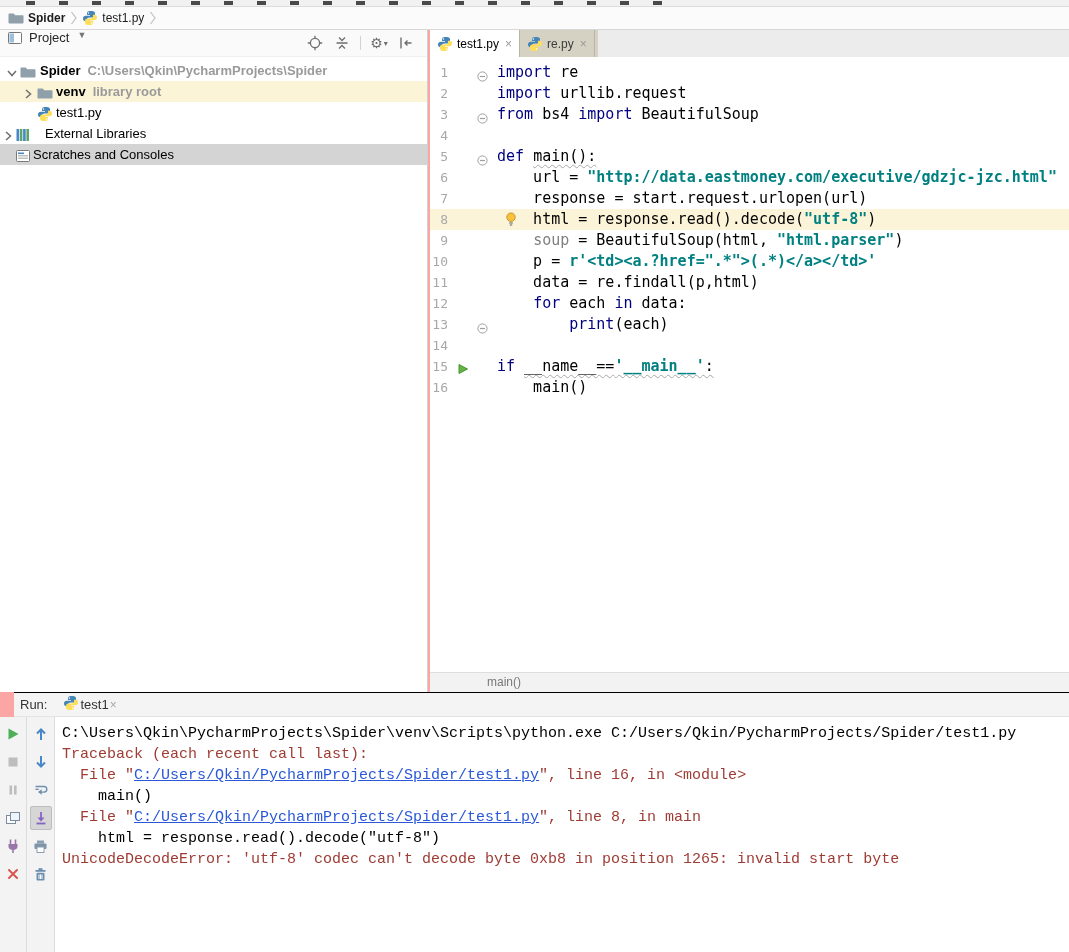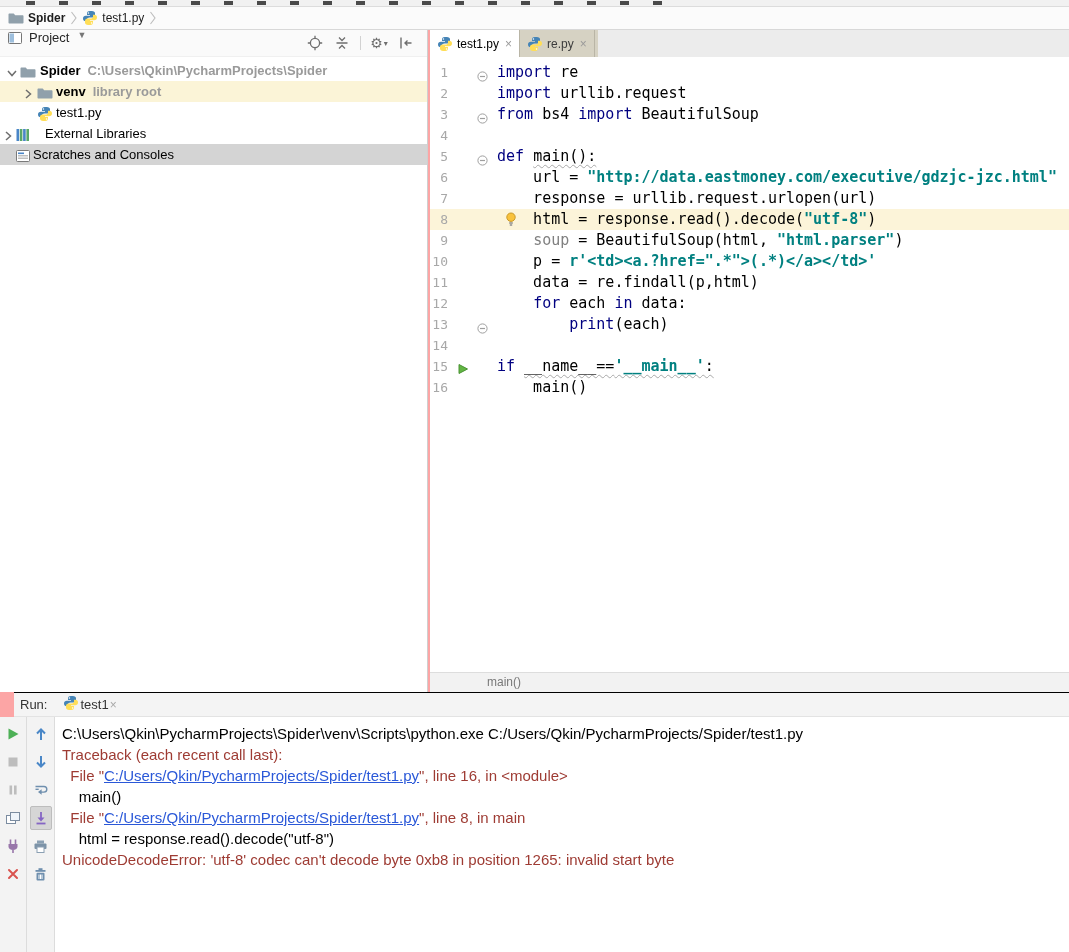--- a/index.html
+++ b/index.html
@@ -84,21 +84,21 @@
   .run-tab .tabx{color:#a8a8a8;font-size:12px}
 
   .run-left1{left:0;top:717px;width:27px;height:235px;background:#f3f3f3;border-right:1px solid #dcdcdc;
     display:flex;flex-direction:column;align-items:center;padding-top:3px}
   .run-left2{left:27px;top:717px;width:28px;height:235px;background:#f3f3f3;border-right:1px solid #dcdcdc;
     display:flex;flex-direction:column;align-items:center;padding-top:3px}
   .run-left1 .tbi,.run-left2 .tbi{width:22px;height:28px;display:flex;align-items:center;justify-content:center}
   .tbi.sel{background:#d6d6d6;border:1px solid #bdbdbd;border-radius:2px;height:24px;margin:2px 0}
 
   .console{left:55px;top:717px;width:1014px;height:235px;background:#fff;padding:6px 0 0 7px;overflow:hidden}
-  .cline{font-family:Liberation Sans, sans-serif;font-size:15px;line-height:21px;white-space:pre}
+  .cline{font-family:Liberation Mono, monospace;font-size:15px;line-height:21px;white-space:pre}
   .c-out{color:#000}
   .c-err{color:var(--error)}
   .c-lnk{color:var(--link);text-decoration:underline}
   .c-sys{color:var(--system)}
 </style>
 </head>
 <body>
 
 <div id="app">
 
@@ -260,21 +260,21 @@
       <div class="cl"><span class="gut"><span class="num">3</span><span class="fold"><svg width="11" height="11" viewBox="0 0 11 11">
               <circle cx="5.5" cy="5.5" r="4.6" fill="#fff" stroke="#9f9f9f"></circle>
               <path stroke="#9f9f9f" stroke-width="1.2" d="M3 5.5h5"></path>
             </svg></span></span><span class="codetxt"><span class="t-kw">from</span><span class="t-p"> bs4 </span><span class="t-kw">import</span><span class="t-p"> BeautifulSoup</span></span></div>
       <div class="cl"><span class="gut"><span class="num">4</span></span><span class="codetxt"></span></div>
       <div class="cl"><span class="gut"><span class="num">5</span><span class="fold"><svg width="11" height="11" viewBox="0 0 11 11">
               <circle cx="5.5" cy="5.5" r="4.6" fill="#fff" stroke="#9f9f9f"></circle>
               <path stroke="#9f9f9f" stroke-width="1.2" d="M3 5.5h5"></path>
             </svg></span></span><span class="codetxt"><span class="t-kw">def</span><span class="t-p"> </span><span class="t-p wavy">main():</span></span></div>
       <div class="cl"><span class="gut"><span class="num">6</span></span><span class="codetxt"><span class="t-p">    url = </span><span class="t-s">"http://data.eastmoney.com/executive/gdzjc-jzc.html"</span></span></div>
-      <div class="cl"><span class="gut"><span class="num">7</span></span><span class="codetxt"><span class="t-p">    response = urllib.request.urlopen(url)</span></span></div>
+      <div class="cl"><span class="gut"><span class="num">7</span></span><span class="codetxt"><span class="t-p">    response = start.request.urlopen(url)</span></span></div>
       <div class="cl hl"><span class="gut"><span class="num">8</span></span><span class="codetxt"><span class="t-p">    html = response.read().decode(</span><span class="t-s">"utf-8"</span><span class="t-p">)</span></span><span class="bulb"><svg width="16" height="16" viewBox="0 0 16 16">
             <circle cx="8" cy="6.2" r="4.2" fill="#f9c23c" stroke="#c9992a"></circle>
             <path stroke="#8f8f8f" stroke-width="1.4" d="M6.2 12h3.6M6.8 14h2.4"></path>
           </svg></span></div>
       <div class="cl"><span class="gut"><span class="num">9</span></span><span class="codetxt"><span class="t-p">    </span><span class="t-g">soup</span><span class="t-p"> = BeautifulSoup(html, </span><span class="t-s">"html.parser"</span><span class="t-p">)</span></span></div>
       <div class="cl"><span class="gut"><span class="num">10</span></span><span class="codetxt"><span class="t-p">    p = </span><span class="t-s">r'&lt;td&gt;&lt;a.?href=".*"&gt;(.*)&lt;/a&gt;&lt;/td&gt;'</span></span></div>
       <div class="cl"><span class="gut"><span class="num">11</span></span><span class="codetxt"><span class="t-p">    data = re.findall(p,html)</span></span></div>
       <div class="cl"><span class="gut"><span class="num">12</span></span><span class="codetxt"><span class="t-p">    </span><span class="t-kw">for</span><span class="t-p"> each </span><span class="t-kw">in</span><span class="t-p"> data:</span></span></div>
       <div class="cl"><span class="gut"><span class="num">13</span><span class="fold"><svg width="11" height="11" viewBox="0 0 11 11">
               <circle cx="5.5" cy="5.5" r="4.6" fill="#fff" stroke="#9f9f9f"></circle>

